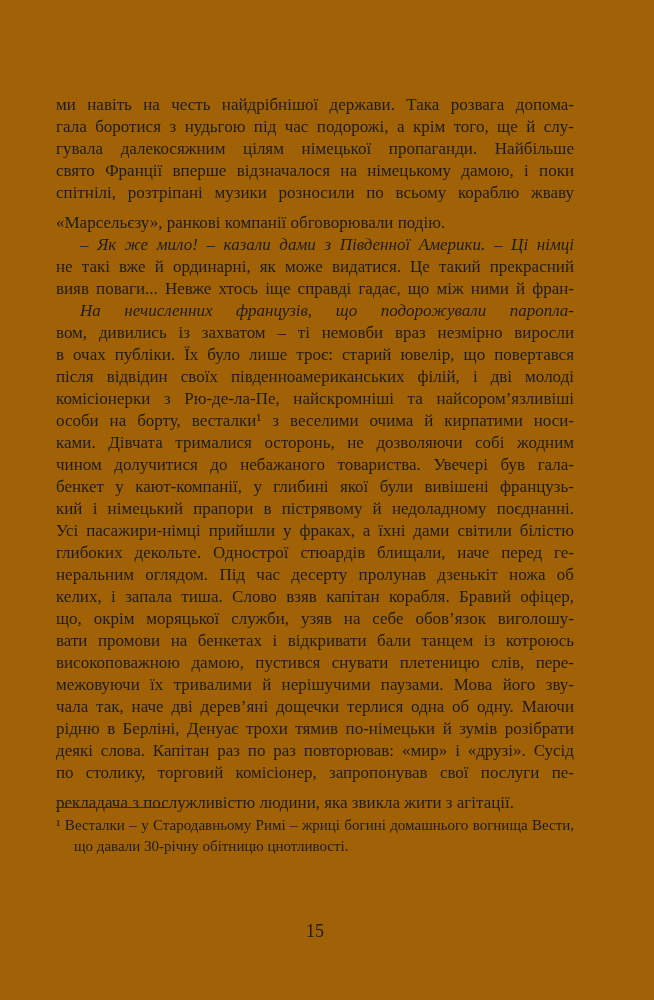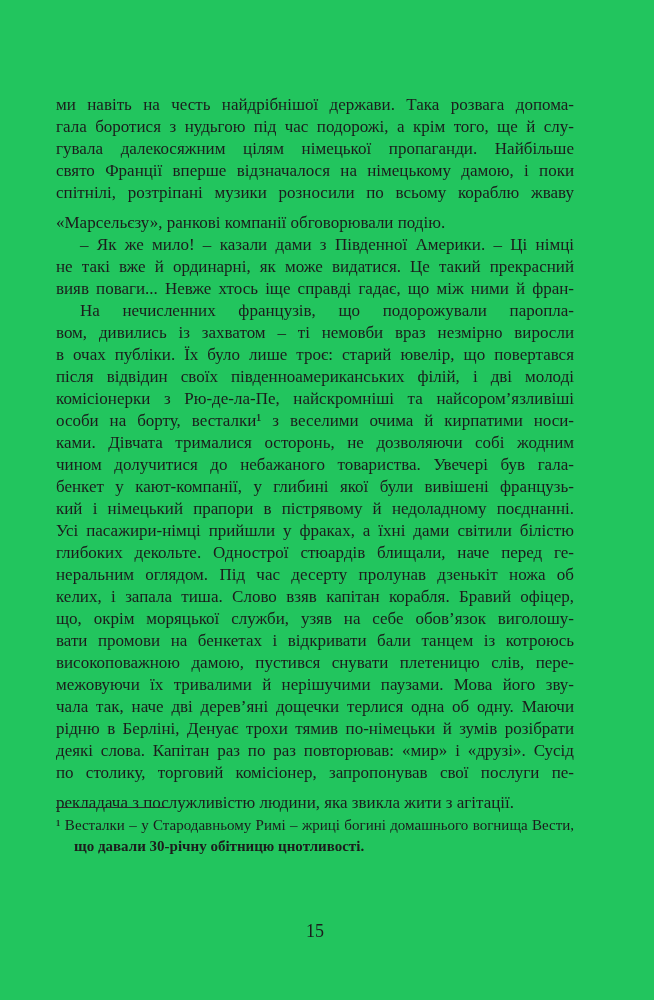--- a/index.html
+++ b/index.html
@@ -4,21 +4,21 @@
 <style>
   html, body {
     margin: 0;
     padding: 0;
     background: #ffffff;
   }
   .page {
     position: relative;
     width: 654px;
     height: 1000px;
-    background: #22c55e;
+    background: #a16207;
     overflow: hidden;
     font-family: "Liberation Serif", "DejaVu Serif", serif;
     color: #1c1c1c;
   }
   .text-block {
     position: absolute;
     left: 56px;
     top: 94px;
     width: 518px;
   }
@@ -31,20 +31,21 @@
     line-height: 22px;
     text-align: justify;
     text-align-last: justify;
   }
   .line.last {
     text-align-last: left;
     margin-top: 8px;
   }
   .line.indent {
     text-indent: 24px;
+    font-style: italic;
   }
   .footer-area {
     position: absolute;
     left: 56px;
     top: 807px;
     width: 518px;
   }
   .footnote-rule {
     width: 114px;
     height: 0;
@@ -55,21 +56,20 @@
     font-size: 15px;
     line-height: 21px;
     text-align: justify;
     text-align-last: justify;
   }
   .fn-line.last {
     text-align-last: left;
   }
   .fn-line.cont {
     padding-left: 18px;
-    font-weight: bold;
   }
   .page-number {
     position: absolute;
     left: 56px;
     top: 920px;
     width: 518px;
     text-align: center;
     font-size: 18px;
     line-height: 22px;
   }

